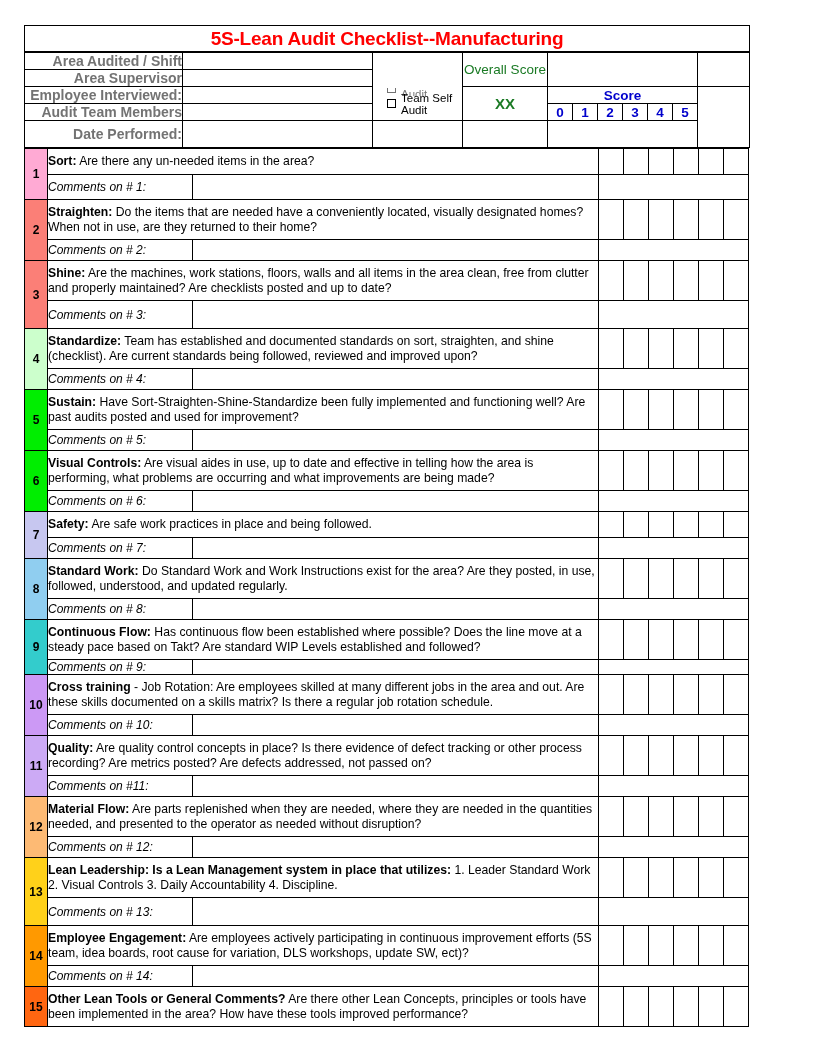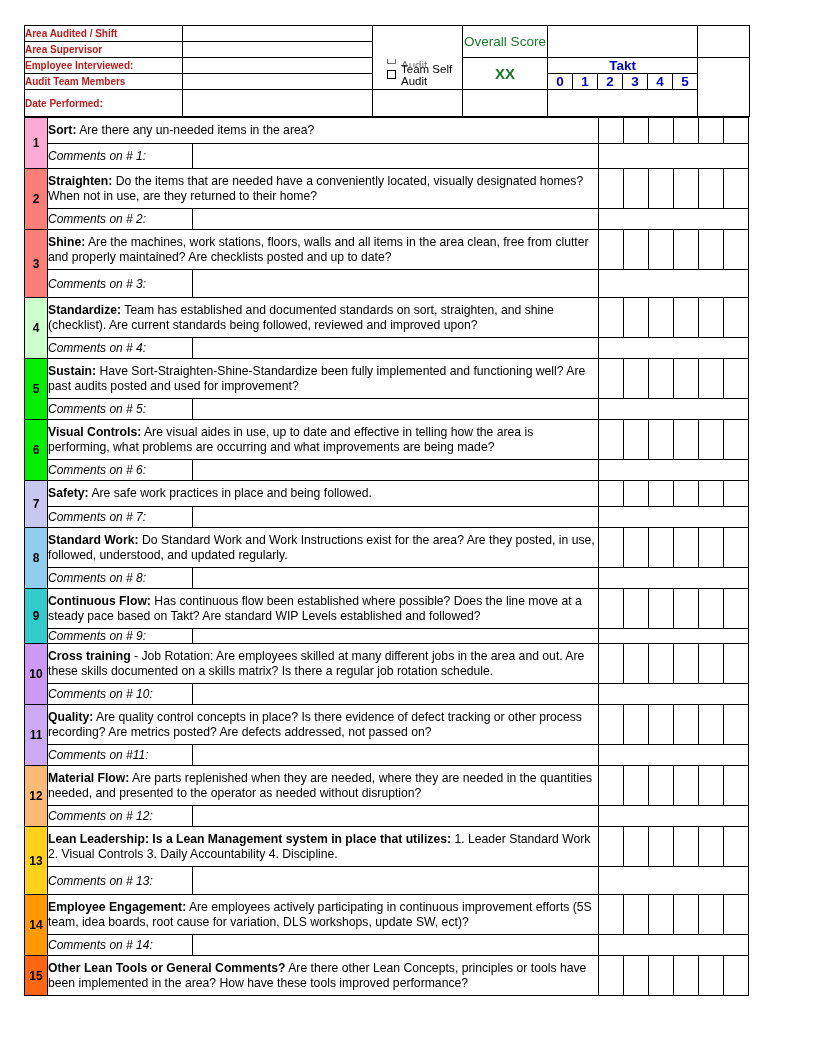--- a/index.html
+++ b/index.html
@@ -29,25 +29,26 @@
     text-align: center;
     color: #FF0000;
     font-weight: bold;
     font-size: 19px;
     letter-spacing: -0.2px;
     white-space: nowrap;
   }
 
   
   .hdr-label {
-    color: #b91c1c;
-    font-weight: bold;
-    font-size: 10px;
+    color: #737373;
+    font-weight: bold;
+    font-size: 14px;
     padding-left: 3px;
     white-space: nowrap;
+    text-align: right;
   }
   .hdr-blank { background: #ffffff; }
 
   .chk-area {
     position: relative;
     padding: 0;
   }
   .chk-row {
     display: flex;
     align-items: center;
@@ -122,20 +123,30 @@
   .c-blank { background: #fff; }
   .sc { width: 25px; background: #fff; }
   .sc-merged { background: #fff; }
   .rt-blank { background: #fff; }
 </style>
 </head>
 <body>
 
 <div id="sheet">
 
+  <table class="grid">
+    <colgroup>
+        <col style="width:725px">
+      </colgroup>
+    <tbody>
+      <tr>
+        <td class="title-cell">5S-Lean Audit Checklist--Manufacturing</td>
+      </tr>
+    </tbody>
+  </table>
 
   <table class="grid">
     <colgroup>
       <col style="width:158px">
       <col style="width:190px">
       <col style="width:90px">
       <col style="width:85px">
       <col style="width:25px">
       <col style="width:25px">
       <col style="width:25px">
@@ -167,21 +178,21 @@
 
       <tr style="height:16px">
         <td class="hdr-label">Area Supervisor</td>
         <td class="hdr-blank"></td>
       </tr>
 
       <tr style="height:16px">
         <td class="hdr-label">Employee Interviewed:</td>
         <td class="hdr-blank"></td>
         <td class="ovr-value" rowspan="2">XX</td>
-        <td class="score-title" colspan="6">Takt</td>
+        <td class="score-title" colspan="6">Score</td>
         <td class="rt-blank" rowspan="3"></td>
       </tr>
 
       <tr style="height:16px">
         <td class="hdr-label">Audit Team Members</td>
         <td class="hdr-blank"></td>
         <td class="score-num">0</td>
         <td class="score-num">1</td>
         <td class="score-num">2</td>
         <td class="score-num">3</td>

